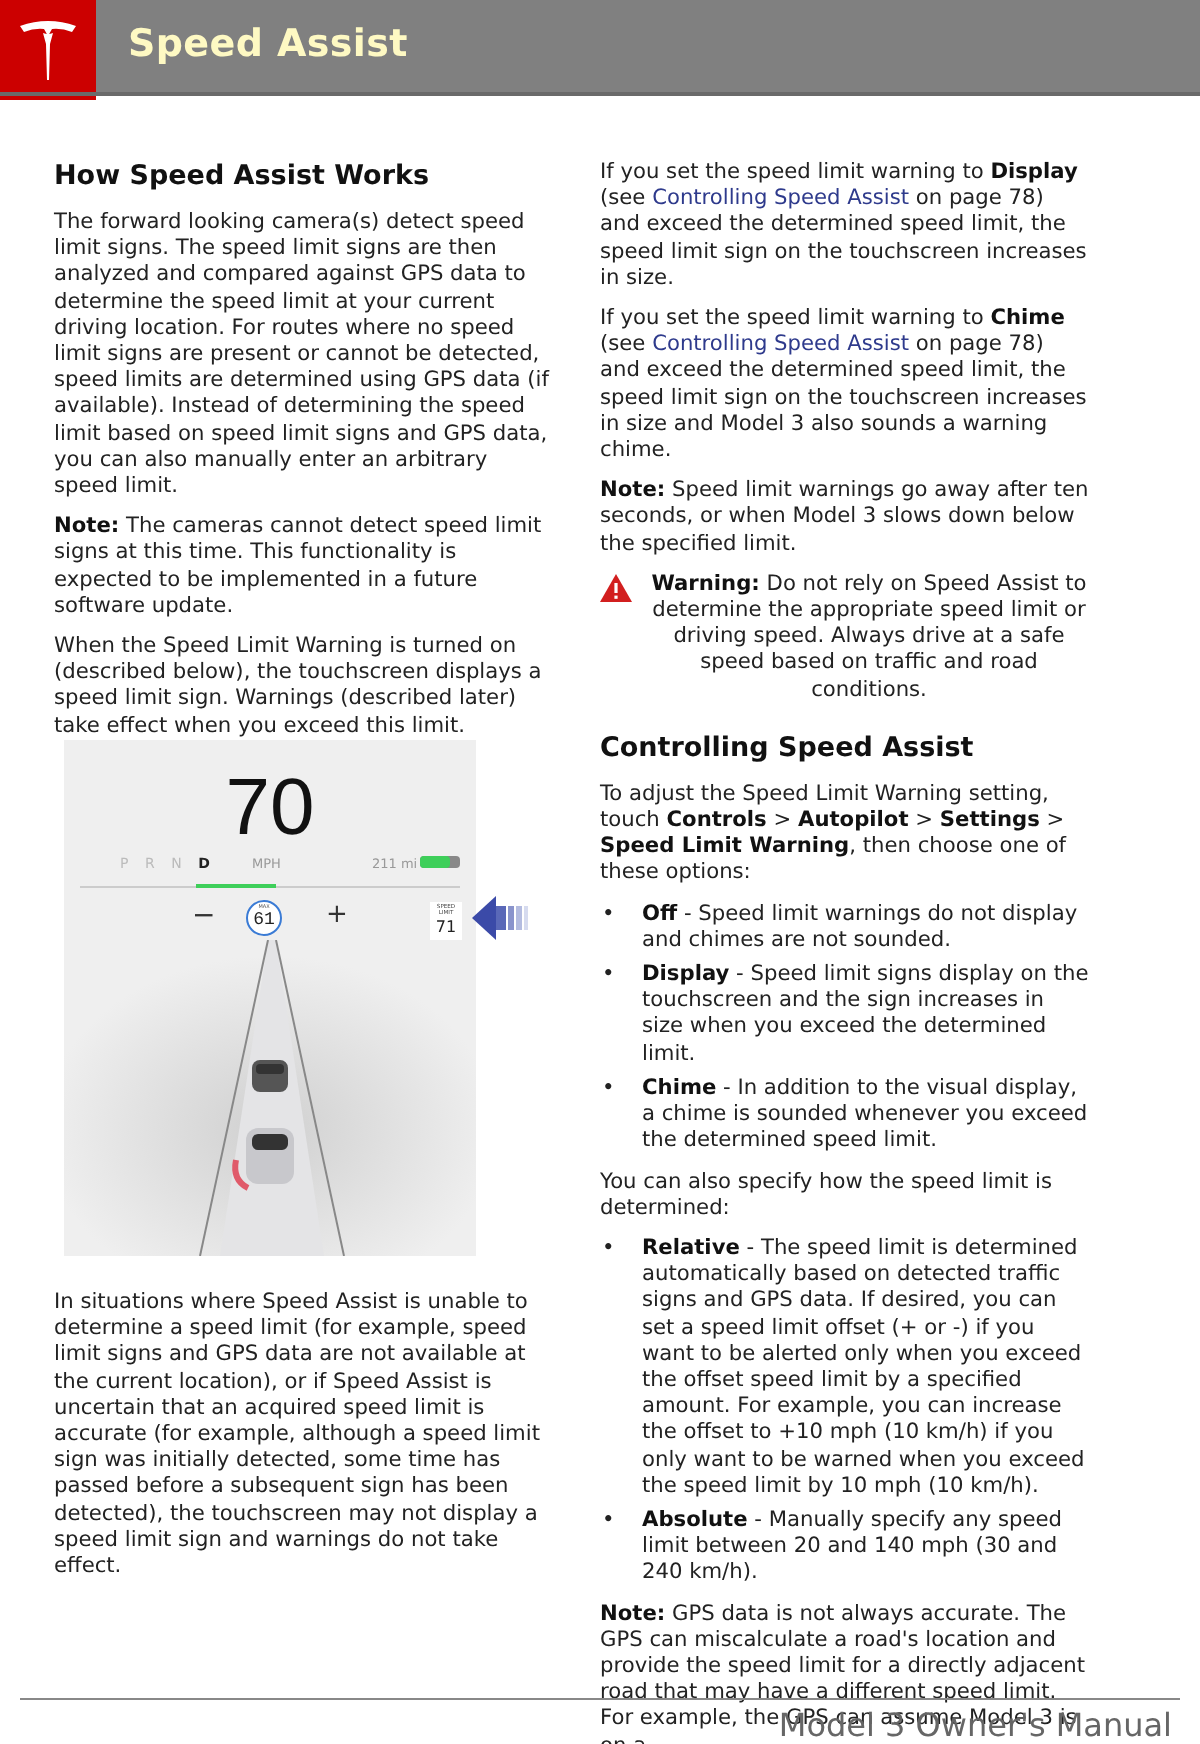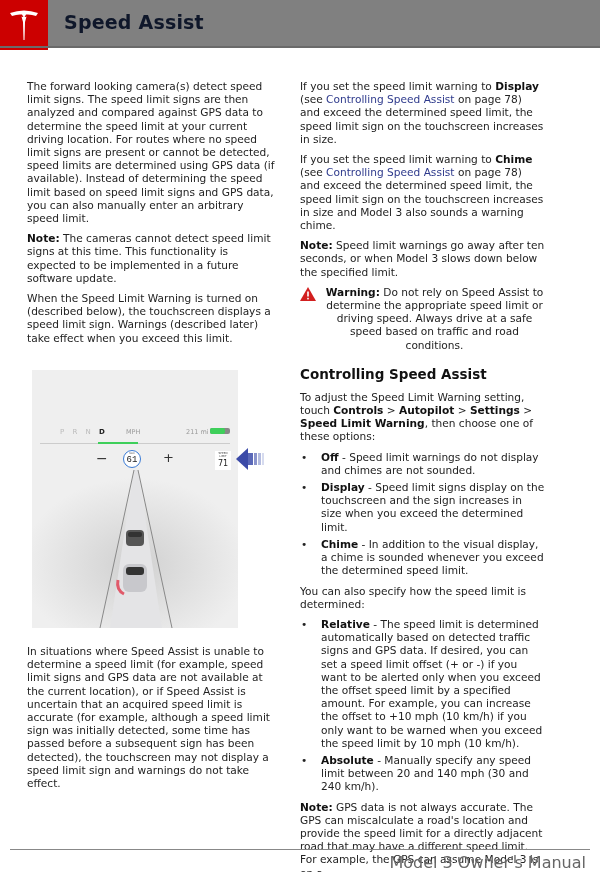--- a/index.html
+++ b/index.html
@@ -2,21 +2,21 @@
 <html><head>
 <meta charset="utf-8">
 <style>
   html, body { margin:0; padding:0; }
   body { width:600px; height:872px; background:#fff; position:relative; overflow:hidden;
          font-family:"DejaVu Sans", sans-serif; color:#222; }
   .header { position:absolute; left:0; top:0; width:600px; height:48px; background:#808080; }
   .header .rule { position:absolute; left:0; bottom:0; width:600px; height:2px; background:#6a6a6a; }
   .logo-box { position:absolute; left:0; top:0; width:48px; height:50px; background:#cc0000; }
   .logo-box svg { position:absolute; left:9px; top:9px; }
-  .header-title { position:absolute; left:64px; top:11px; color:#0f172a; font-size:19px; font-weight:bold; letter-spacing:0.2px; }
+  .header-title { position:absolute; left:64px; top:11px; color:#fef9c3; font-size:19px; font-weight:bold; letter-spacing:0.2px; }
 
   .col { position:absolute; font-size:10.6px; line-height:13.2px; }
   .col-left { left:27px; top:80px; width:250px; }
   .col-right { left:300px; top:80px; width:245px; }
   h2 { font-size:13.5px; font-weight:bold; margin:0 0 8px 0; line-height:17px; color:#111; }
   p { margin:0 0 7px 0; }
   b { color:#111; }
   a.link { color:#2e3a8c; text-decoration:none; }
 
   .warning { position:relative; padding-left:24px; margin:6px 0 14px 0;text-align:center; }
@@ -60,26 +60,28 @@
     <svg width="30" height="32" viewBox="0 0 30 32">
       <path d="M1 4 Q15 -1 29 4 L27 7 Q22 5 17 5.5 L15 9 L13 5.5 Q8 5 3 7 Z" fill="#fff"></path>
       <path d="M12.5 7.5 Q15 8.5 17.5 7.5 L16 13 L15.5 31 L14.5 31 L14 13 Z" fill="#fff"></path>
     </svg>
   </div>
   <div class="header-title">Speed Assist</div>
   <div class="rule"></div>
 </div>
 
 <div class="col col-left">
+  <h2>How Speed Assist Works</h2>
   <p>The forward looking camera(s) detect speed limit signs. The speed limit signs are then analyzed and compared against GPS data to determine the speed limit at your current driving location. For routes where no speed limit signs are present or cannot be detected, speed limits are determined using GPS data (if available). Instead of determining the speed limit based on speed limit signs and GPS data, you can also manually enter an arbitrary speed limit.</p>
   <p><b>Note:</b><span> The cameras cannot detect speed limit signs at this time. This functionality is expected to be implemented in a future software update.</span></p>
   <p>When the Speed Limit Warning is turned on (described below), the touchscreen displays a speed limit sign. Warnings (described later) take effect when you exceed this limit.</p>
 </div>
 
 <div class="dash">
+  <div class="speed">70</div>
   <div class="prnd">
     <span>P</span>
     <span>R</span>
     <span>N</span>
     <span class="sel">D</span>
   </div>
   <div class="mph">MPH</div>
   <div class="range">211 mi</div>
   <div class="battery">
       <div class="fill" id="battery-fill" style="width: 75%;"></div>

